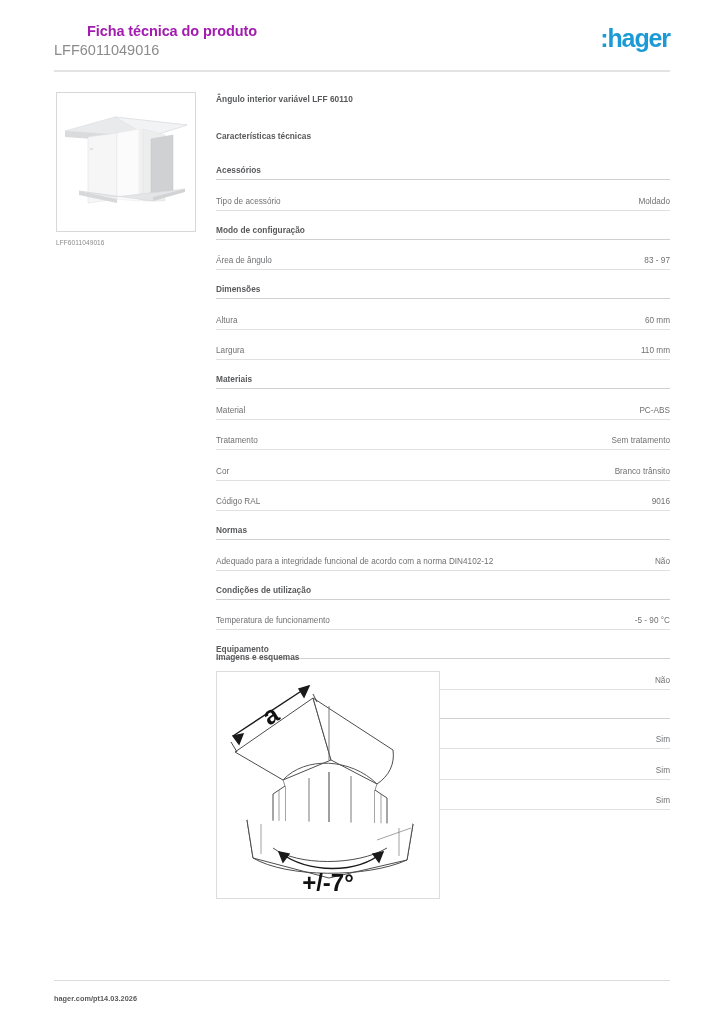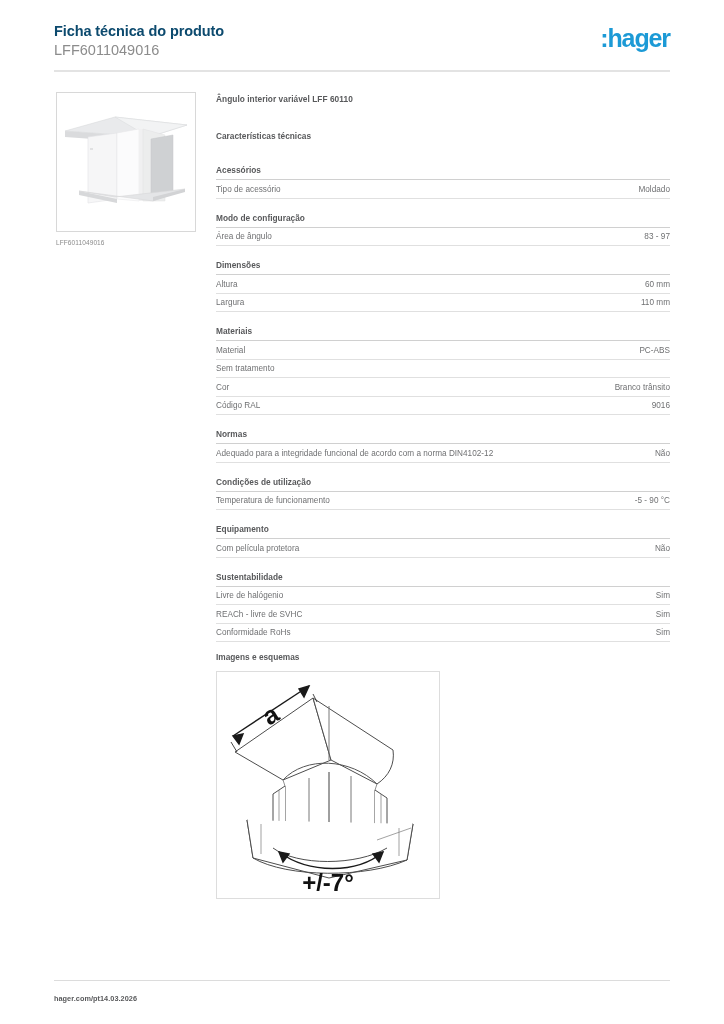--- a/index.html
+++ b/index.html
@@ -27,22 +27,23 @@
     top: 22px;
     width: 616px;
     display: flex;
     justify-content: space-between;
     align-items: flex-start;
   }
   .header-titles { line-height: 1.25; }
   .doc-title {
     font-size: 14.5px;
     font-weight: bold;
-    color: #0c4a6e;
+    color: #a21caf;
     letter-spacing: -0.1px;
+    margin-left: 33px;
   }
   .doc-subtitle {
     font-size: 14.5px;
     font-weight: normal;
     color: #8c8c8c;
     letter-spacing: 0px;
     margin-top: 1px;
   }
   .brand-logo {
     font-size: 25px;
@@ -122,21 +123,21 @@
   .row {
     display: flex;
     justify-content: space-between;
     align-items: baseline;
     font-size: 8.2px;
     color: #6f7072;
     padding: 4.5px 0 4px 0;
     border-bottom: 1px solid #e0e0e0;
     letter-spacing: 0.02px;
   }
-  .row .label { flex: 1 1 auto; padding-right: 10px; }
+  .row .label { flex: 1 1 auto; padding-right: 10px; margin-top: 12px; }
   .row .value { flex: 0 0 auto; text-align: left; white-space: nowrap; }
 
   
   .schematic-block {
     position: absolute;
     left: 216px;
     top: 652px;
     width: 454px;
   }
   .schematic-title {
@@ -266,20 +267,21 @@
             <span class="value">110 mm</span>
           </div>
         </div>
         <div class="group">
           <div class="group-head">Materiais</div>
           <div class="row">
             <span class="label">Material</span>
             <span class="value">PC-ABS</span>
           </div>
           <div class="row">
+            <span class="label">Tratamento</span>
             <span class="value">Sem tratamento</span>
           </div>
           <div class="row">
             <span class="label">Cor</span>
             <span class="value">Branco trânsito</span>
           </div>
           <div class="row">
             <span class="label">Código RAL</span>
             <span class="value">9016</span>
           </div>

